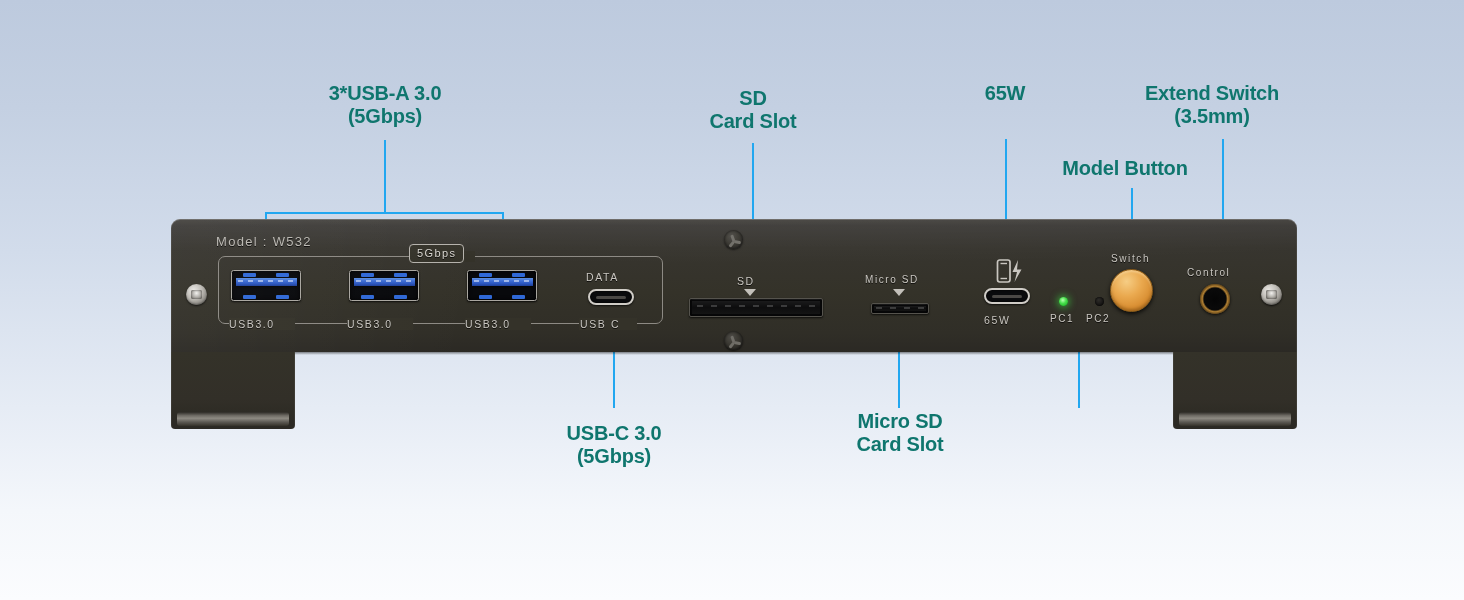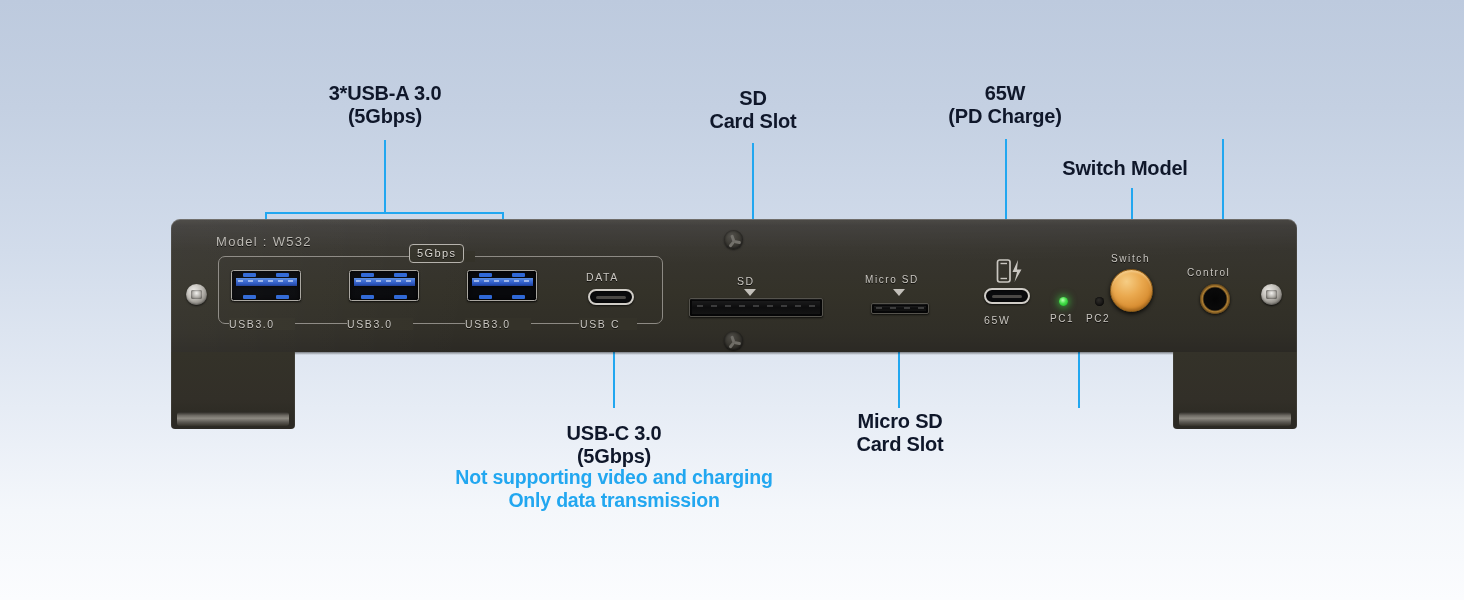--- a/index.html
+++ b/index.html
@@ -9,21 +9,21 @@
     background: linear-gradient(to bottom, #bdcade 0%, #c4d0e2 18%, #d2dceb 42%, #e6ecf5 68%, #f4f7fb 85%, #fbfcfe 100%);
     position:relative;
   }
   #stage { position:absolute; inset:0; }
 
   
   .anno {
     position:absolute;
     text-align:center;
     font-weight:bold;
-    color:#0f172a;
+    color:#0f766e;
     line-height:1.16;
     letter-spacing:-0.2px;
     white-space:nowrap;
   }
   .anno .l { display:block; }
   .anno.big { font-size:20px; }
   .anno.blue { color:#22a7f0; font-size:19.5px; }
 
   
   .lead { position:absolute; background:#22a7f0; }
@@ -205,35 +205,34 @@
     <span class="l">(5Gbps)</span>
   </div>
 
   <div class="anno big" style="left:653px; top:87px; width:200px;">
     <span class="l">SD</span>
     <span class="l">Card Slot</span>
   </div>
 
   <div class="anno big" style="left:905px; top:82px; width:200px;">
     <span class="l">65W</span>
-    <span class="l">(PD Charge)</span>
-  </div>
-
+  </div>
+
+  <div class="anno big" style="left:1112px; top:82px; width:200px;">
+    <span class="l">Extend Switch</span>
+    <span class="l">(3.5mm)</span>
+  </div>
 
   <div class="anno big" style="left:1025px; top:157px; width:200px;">
-    <span class="l">Switch Model</span>
+    <span class="l">Model Button</span>
   </div>
 
   <div class="anno big" style="left:514px; top:422px; width:200px;">
     <span class="l">USB-C 3.0</span>
     <span class="l">(5Gbps)</span>
-  </div>
-  <div class="anno blue" style="left:414px; top:466px; width:400px;">
-    <span class="l">Not supporting video and charging</span>
-    <span class="l">Only data transmission</span>
   </div>
 
   <div class="anno big" style="left:800px; top:410px; width:200px;">
     <span class="l">Micro SD</span>
     <span class="l">Card Slot</span>
   </div>
 
   <div class="anno big" style="left:980px; top:410px; width:200px;">
   </div>
 

